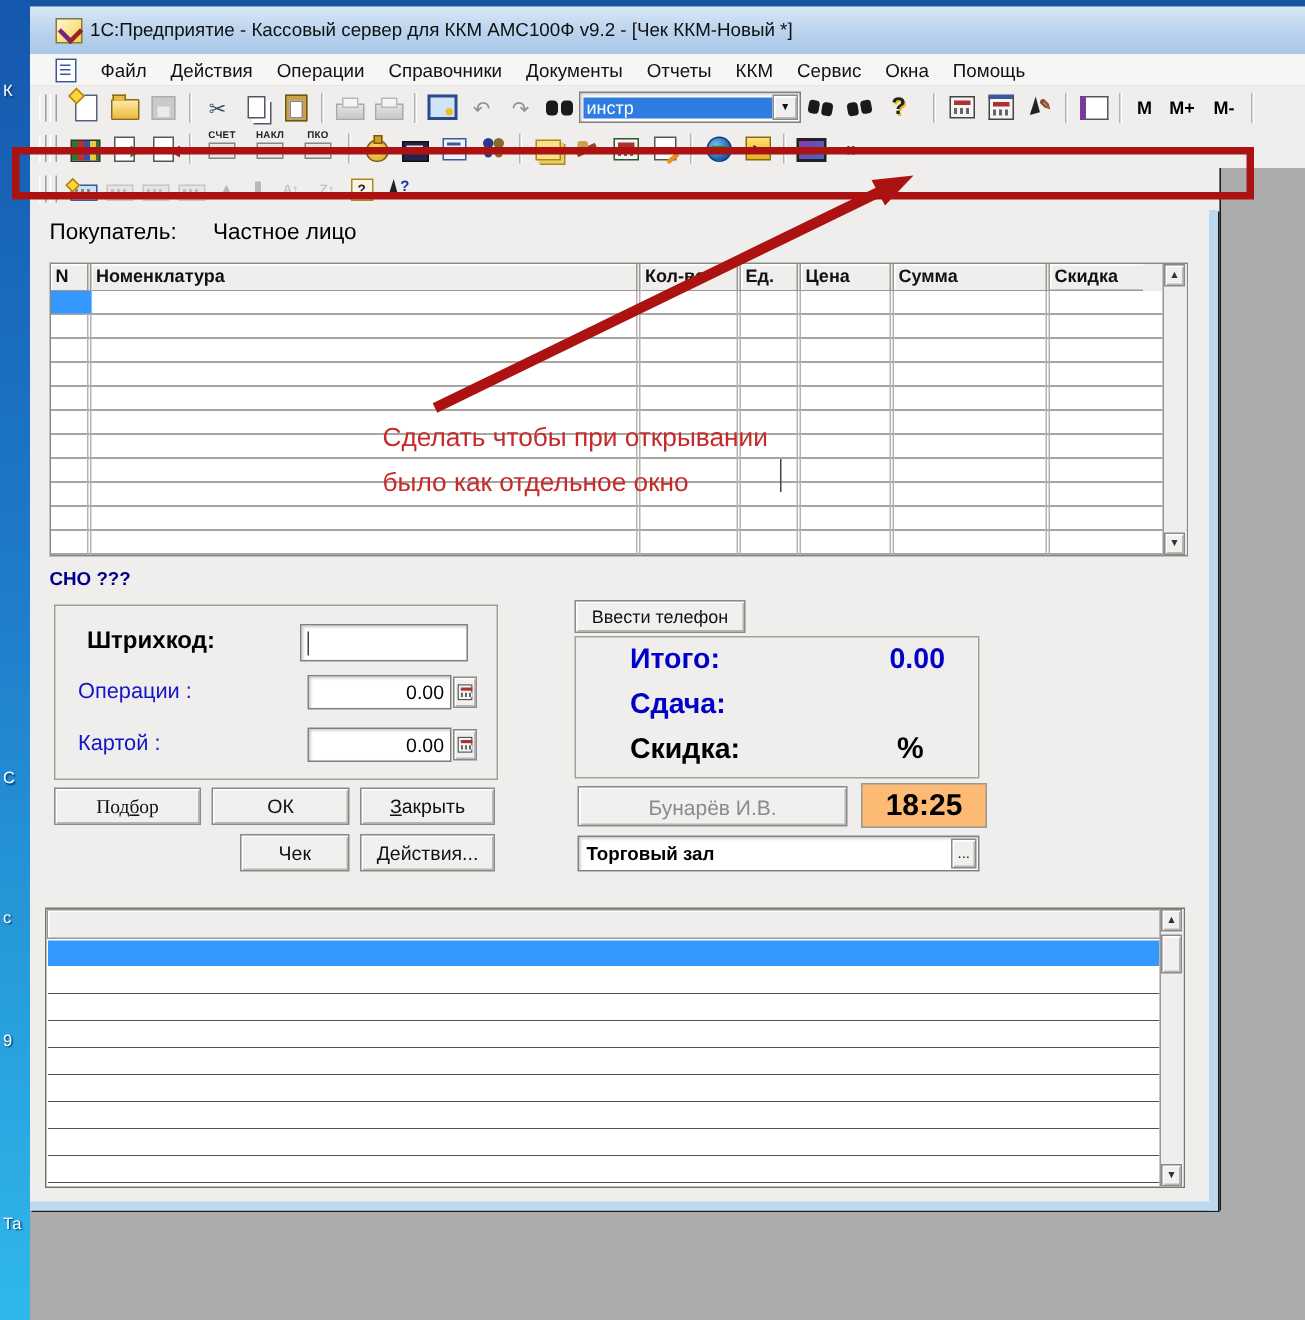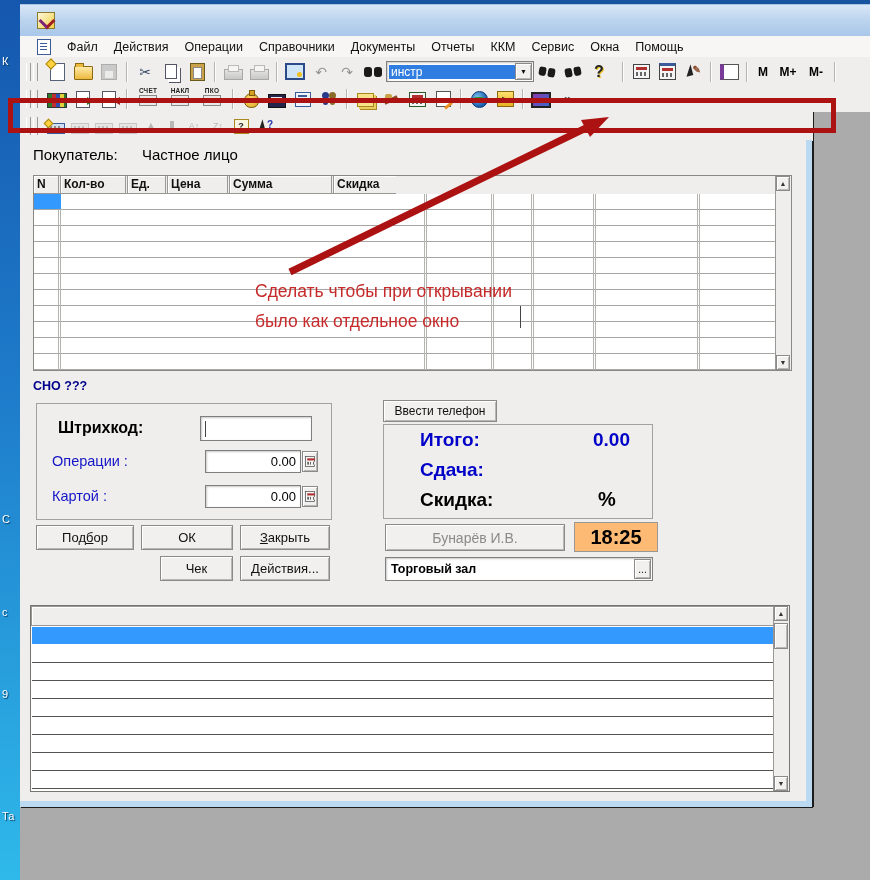--- a/index.html
+++ b/index.html
@@ -144,20 +144,21 @@
   <div class="desk-frag" style="top:688px;">9</div>
   <div class="desk-frag" style="top:810px;">Та</div>
 
   <div class="app"></div>
 
   <div class="grayzone" style="left:813px;top:112px;width:57px;height:768px;border-left:1px solid #1c1c1c;"></div>
   <div class="grayzone" style="left:20px;top:807px;width:850px;height:73px;"></div>
 
   <div class="titlebar">
     <div class="title-icon"></div>
+    <div class="title-text">1С:Предприятие - Кассовый сервер для ККМ АМС100Ф v9.2 - [Чек ККМ-Новый *]</div>
   </div>
 
   <div class="menubar">
     <div class="menu-doc"></div>
     <div class="menu-item">Файл</div>
     <div class="menu-item">Действия</div>
     <div class="menu-item">Операции</div>
     <div class="menu-item">Справочники</div>
     <div class="menu-item">Документы</div>
     <div class="menu-item">Отчеты</div>
@@ -356,20 +357,21 @@
   </div>
 
   <div class="abs" style="left:20px;top:140px;width:786px;height:661px;background:#efeeec;border-right:6px solid #bcd9f2;border-bottom:6px solid #bcd9f2;box-shadow:1px 1px 0 #1c1c1c;z-index:4;"></div>
 
   <div class="abs" style="left:33px;top:146px;font-size:15px;color:#000;z-index:5;">Покупатель:</div>
   <div class="abs" style="left:142px;top:146px;font-size:15px;color:#000;z-index:5;">Частное лицо</div>
 
   <div class="itable">
     <div class="ithead">
       <div class="ith" style="width:27px;">N</div>
+      <div class="ith" style="width:366px;">Номенклатура</div>
       <div class="ith" style="width:67px;">Кол-во</div>
       <div class="ith" style="width:40px;">Ед.</div>
       <div class="ith" style="width:62px;">Цена</div>
       <div class="ith" style="width:104px;">Сумма</div>
       <div class="ith" style="width:62px;border-right:none;">Скидка</div>
     </div>
     <div class="itbody">
       <div class="itcols">
         <div class="itc" style="width:27px;"></div>
         <div class="itc" style="width:366px;"></div>
@@ -402,21 +404,21 @@
   <div class="abs inputw" style="left:205px;top:450px;width:96px;height:23px;display:flex;align-items:center;justify-content:flex-end;font-size:13px;padding-right:4px;z-index:6;">0.00</div>
   <div class="abs btn3d" style="left:302px;top:451px;width:16px;height:21px;z-index:6;">
       <span class="i-calc" style="transform:scale(.7);"></span>
     </div>
   <div class="abs blue" style="left:52px;top:488px;font-size:14.5px;z-index:6;">Картой :</div>
   <div class="abs inputw" style="left:205px;top:485px;width:96px;height:23px;display:flex;align-items:center;justify-content:flex-end;font-size:13px;padding-right:4px;z-index:6;">0.00</div>
   <div class="abs btn3d" style="left:302px;top:486px;width:16px;height:21px;z-index:6;">
       <span class="i-calc" style="transform:scale(.7);"></span>
     </div>
 
-  <div class="abs btn3d" style="left:36px;top:525px;width:98px;height:25px;z-index:6;">
+  <div class="abs btn3d" style="left:36px;top:525px;width:98px;height:25px;z-index:6;font-family:Liberation Serif, serif;">
     <span>Под</span>
       <span style="text-decoration:underline;">б</span>
       <span>ор</span>
   </div>
   <div class="abs btn3d" style="left:141px;top:525px;width:92px;height:25px;z-index:6;">ОК</div>
   <div class="abs btn3d" style="left:240px;top:525px;width:90px;height:25px;z-index:6;">
     <span style="text-decoration:underline;">З</span>
       <span>акрыть</span>
   </div>
   <div class="abs btn3d" style="left:141px;top:556px;width:16px;height:25px;font-size:7px;color:#333;">▼</div>

